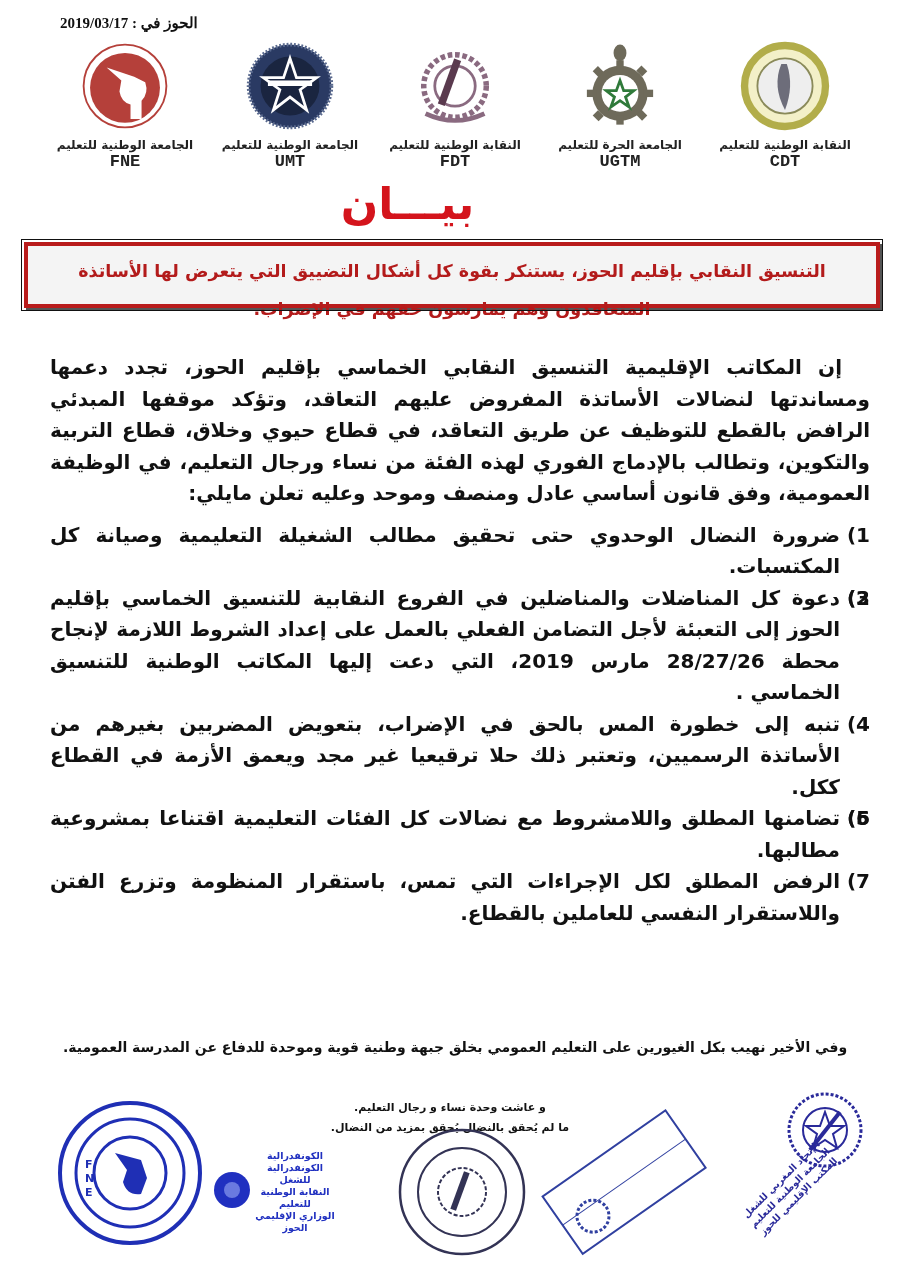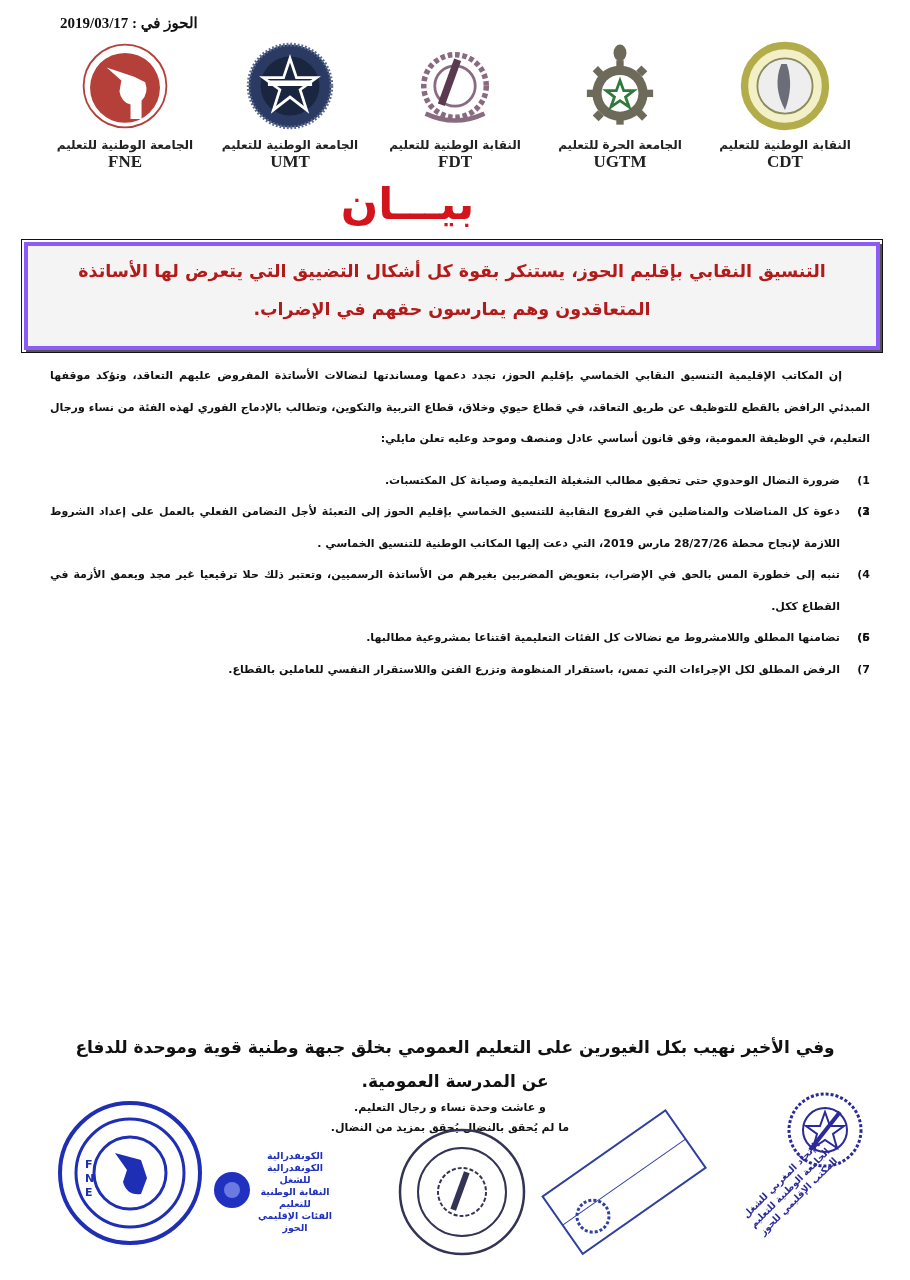--- a/index.html
+++ b/index.html
@@ -6,36 +6,36 @@
   body { width:910px; height:1280px; position:relative; overflow:hidden;
          font-family:"DejaVu Sans", sans-serif; color:#111; }
   .date { position:absolute; left:60px; top:14px; font-family:"Liberation Serif", serif;
           font-weight:bold; font-size:15px; direction:rtl; color:#111; }
   .logos { position:absolute; left:50px; top:40px; width:810px; height:140px;
            display:flex; flex-direction:row-reverse; justify-content:space-between; }
   .logo { width:150px; display:flex; flex-direction:column; align-items:center; }
   .logo svg { width:92px; height:92px; }
   .logo .ar { font-family:"DejaVu Sans", sans-serif; font-weight:bold; font-size:12px;
               direction:rtl; margin-top:6px; white-space:nowrap; color:#222; }
-  .logo .lat { font-family:Liberation Serif, serif; font-weight:bold; font-size:17px; color:#222; }
+  .logo .lat { font-family:Liberation Mono, monospace; font-weight:bold; font-size:17px; color:#222; }
   .title { position:absolute; left:0; width:815px; top:178px; text-align:center;
            font-size:44px; font-weight:bold; color:#d4141c; direction:rtl; }
-  .banner { position:absolute; left:24px; top:242px; width:856px; height:108px;
-            border:4px solid #8b5cf6; outline:1px solid #111; outline-offset:2px;
+  .banner { position:absolute; left:24px; top:242px; width:856px; height:66px;
+            border:4px solid #b91c1c; outline:1px solid #111; outline-offset:2px;
             background:#f4f4f4; box-sizing:border-box; box-shadow:2px 2px 0 #555; }
   .banner p { margin:0; direction:rtl; text-align:center; color:#b31b1b; font-weight:bold;
               font-size:17.5px; line-height:38px; padding:6px 14px; }
-  .body { position:absolute; left:50px; width:820px; top:360px; direction:rtl;
-          font-weight:bold; font-size:11px; line-height:31.5px; text-align:justify; }
+  .body { position:absolute; left:50px; width:820px; top:352px; direction:rtl;
+          font-weight:bold; font-size:20px; line-height:31.5px; text-align:justify; }
   .intro { text-indent:28px; margin:0 0 10px 0; }
   ol { margin:0; padding:0 30px 0 0; list-style:none; }
   ol li { position:relative; margin:0; }
   ol li .num { position:absolute; right:-30px; top:0; }
   .closing { position:absolute; left:60px; width:790px; top:1030px; direction:rtl; text-align:center;
-             font-weight:bold; font-size:17px; line-height:34px; }
+             font-weight:bold; font-size:14px; line-height:34px; }
   .slogans { position:absolute; left:300px; width:300px; top:1098px; direction:rtl; text-align:center;
              font-weight:bold; font-size:11px; line-height:20px; }
   .stamp { position:absolute; }
   .stamp-text { position:absolute; direction:rtl; font-weight:bold; font-size:9.5px; line-height:12px;
                 text-align:center; color:#2a2a9a; }
 </style>
 </head>
 <body>
 
 <div class="date">الحوز في : 2019/03/17</div>
@@ -142,21 +142,21 @@
 <div class="stamp" style="left:212px; top:1160px; width:40px; height:60px;">
   <svg viewBox="0 0 40 60" width="40" height="60">
     <circle cx="20" cy="30" r="18" fill="#2030c0"></circle>
     <circle cx="20" cy="30" r="8" fill="#6a7ae0"></circle>
   </svg>
 </div>
 <div class="stamp-text" style="left:250px; top:1150px; width:90px; color:#2030c0;">
   <div>الكونفدرالية الكونفدرالية</div>
   <div>للشغل</div>
   <div>النقابة الوطنية للتعليم</div>
-  <div>الفئات الإقليمي الحوز</div>
+  <div>الوزاري الإقليمي الحوز</div>
 </div>
 
 <div class="stamp" style="left:395px; top:1125px; width:135px; height:135px;">
   <svg viewBox="0 0 135 135" width="135" height="135">
     <circle cx="67" cy="67" r="62" fill="none" stroke="#333355" stroke-width="2.5"></circle>
     <circle cx="67" cy="67" r="44" fill="none" stroke="#333355" stroke-width="2"></circle>
     <circle cx="67" cy="67" r="24" fill="none" stroke="#333355" stroke-width="2" stroke-dasharray="4 2"></circle>
     <rect x="62" y="46" width="6" height="40" fill="#333355" transform="rotate(20 65 66)"></rect>
   </svg>
 </div>

